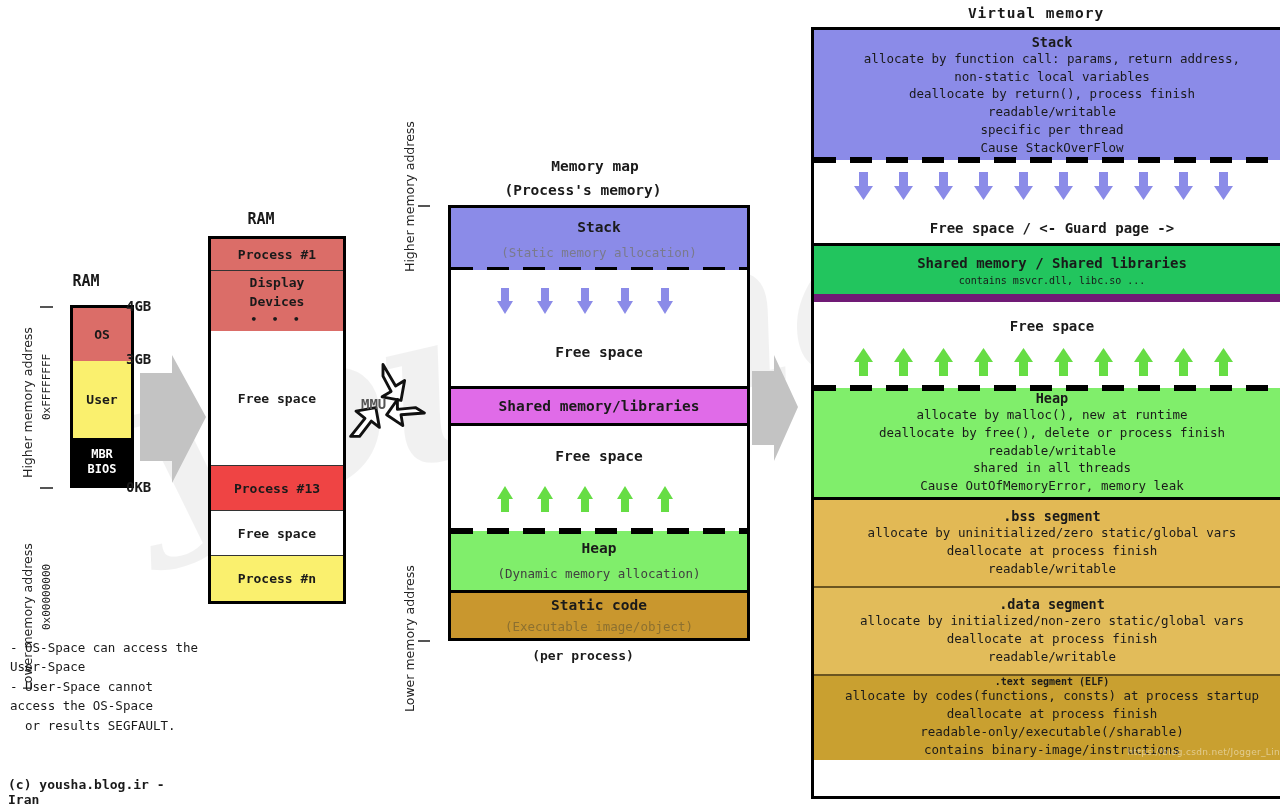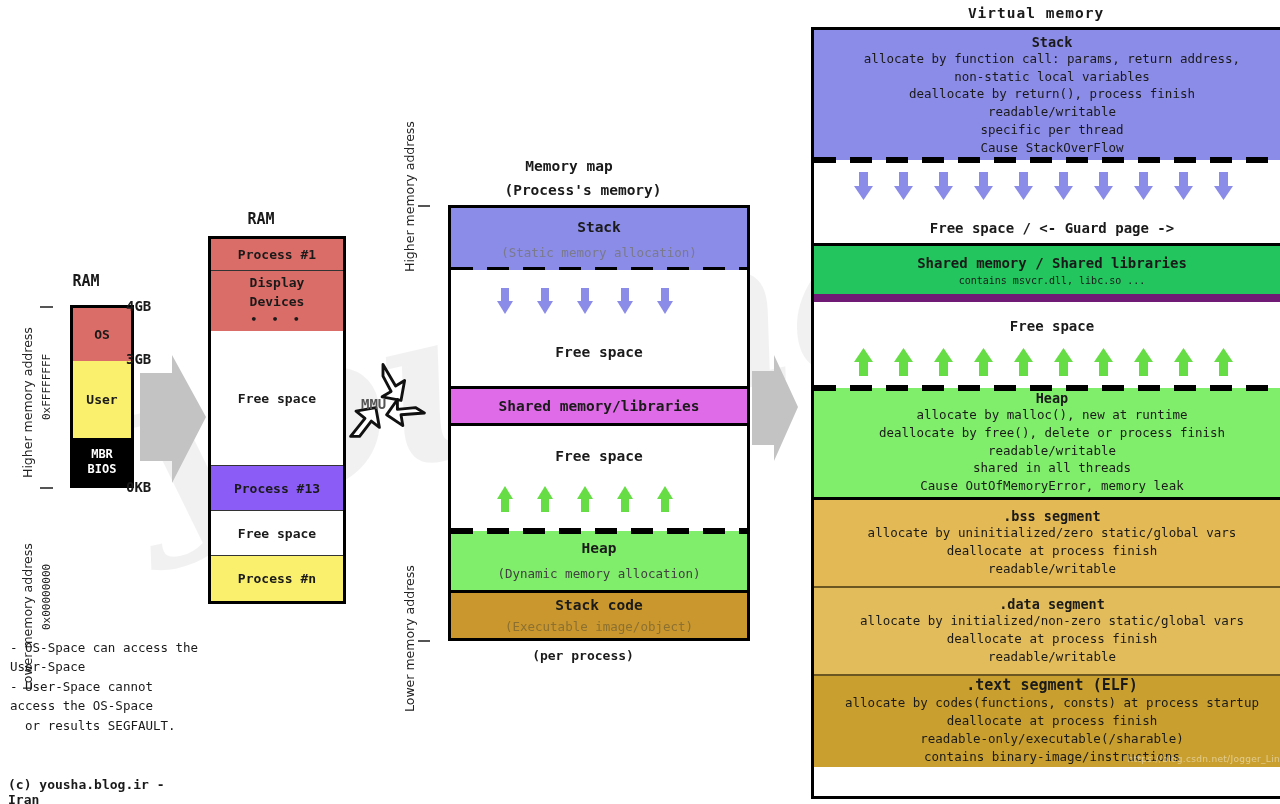--- a/index.html
+++ b/index.html
@@ -113,21 +113,21 @@
     <div class="seg" style="height:60px;background:#DB6D68;line-height:1.45;">
       <span class="bold" style="font-size:13px;">Display</span>
       <span class="bold" style="font-size:13px;">Devices</span>
       <span class="bold" style="font-size:11px;letter-spacing:4px;">• • •</span>
     </div>
 
     <div class="seg" style="height:135px;background:#fff;border-bottom:1px solid #333;">
       <span class="bold" style="font-size:13px;">Free space</span>
     </div>
 
-    <div class="seg" style="height:45px;background:#8b5cf6;border-bottom:1px solid #333;">
+    <div class="seg" style="height:45px;background:#ef4444;border-bottom:1px solid #333;">
       <span class="bold" style="font-size:13px;">Process #13</span>
     </div>
 
     <div class="seg" style="height:45px;background:#fff;border-bottom:1px solid #333;">
       <span class="bold" style="font-size:13px;">Free space</span>
     </div>
 
     <div class="seg" style="height:45px;background:#FAF06E;">
       <span class="bold" style="font-size:13px;">Process #n</span>
     </div>
@@ -146,21 +146,21 @@
 </div>
 
 <div class="abs" style="left:390px;top:0;width:360px;height:804px;">
 
   <div class="vlabel" style="left:12px;top:272px;">Higher memory address</div>
   <div class="vlabel" style="left:12px;top:712px;">Lower memory address</div>
 
   <div class="tick abs" style="left:28px;top:205px;width:12px;"></div>
   <div class="tick abs" style="left:28px;top:640px;width:12px;"></div>
 
-  <div class="abs ctr bold" style="left:28px;top:158px;width:302px;font-size:14.5px;">Memory map</div>
+  <div class="abs ctr bold" style="left:54px;top:158px;width:302px;font-size:14.5px;">Memory map</div>
   <div class="abs ctr bold" style="left:42px;top:182px;width:302px;font-size:14.5px;">(Process's memory)</div>
 
   <div class="memcol abs" style="left:42px;top:205px;width:302px;height:436px;">
 
     <div class="seg" style="height:62px;background:#8B8BE8;position:relative;">
       <div class="bold" style="font-size:14.5px;margin-bottom:10px;">Stack</div>
       <div style="font-size:12.5px;color:#7A7A8C;">(Static memory allocation)</div>
       <div class="dashline" style="bottom:-3px;"></div>
     </div>
 
@@ -224,21 +224,21 @@
       </svg>
       <div class="dashline" style="bottom:-3px;"></div>
     </div>
 
     <div class="seg" style="height:62px;background:#80EE6B;border-bottom:3px solid #000;">
       <div class="bold" style="font-size:14.5px;margin-bottom:10px;">Heap</div>
       <div style="font-size:12.5px;color:#404040;">(Dynamic memory allocation)</div>
     </div>
 
     <div class="seg" style="height:45px;background:#C9972E;">
-      <div class="bold" style="font-size:14.5px;margin-bottom:6px;">Stack code</div>
+      <div class="bold" style="font-size:14.5px;margin-bottom:6px;">Static code</div>
       <div style="font-size:12.5px;color:#8C7030;">(Executable image/object)</div>
     </div>
   </div>
 
   <div class="abs ctr bold" style="left:42px;top:648px;width:302px;font-size:13px;">(per process)</div>
 </div>
 
 <div class="abs" style="left:752px;top:355px;">
   <svg width="46" height="112" viewBox="0 0 46 112">
     <path d="M0 16 L22 16 L22 0 L46 52 L22 106 L22 90 L0 90 Z" fill="#C3C3C3"></path>
@@ -389,21 +389,21 @@
     <div class="seg" style="height:88px;background:#E2BC5A;border-bottom:2px solid #6b5520;">
       <div class="bold" style="font-size:13.5px;">.data segment</div>
       <div style="font-size:12.5px;line-height:1.45;">
         <div>allocate by initialized/non-zero static/global vars</div>
         <div>deallocate at process finish</div>
         <div>readable/writable</div>
       </div>
     </div>
 
     <div class="seg" style="height:auto;flex:1;background:#C9A030;position:relative;">
-      <div class="bold" style="font-size:15px;">.text segment (ELF)</div>
+      <div class="bold" style="font-size:10px;">.text segment (ELF)</div>
       <div style="font-size:12.5px;line-height:1.45;">
         <div>allocate by codes(functions, consts) at process startup</div>
         <div>deallocate at process finish</div>
         <div>readable-only/executable(/sharable)</div>
         <div>contains binary-image/instructions</div>
       </div>
       <div id="wm-csdn">https://blog.csdn.net/Jogger_Linq</div>
     </div>
   </div>
 </div>

